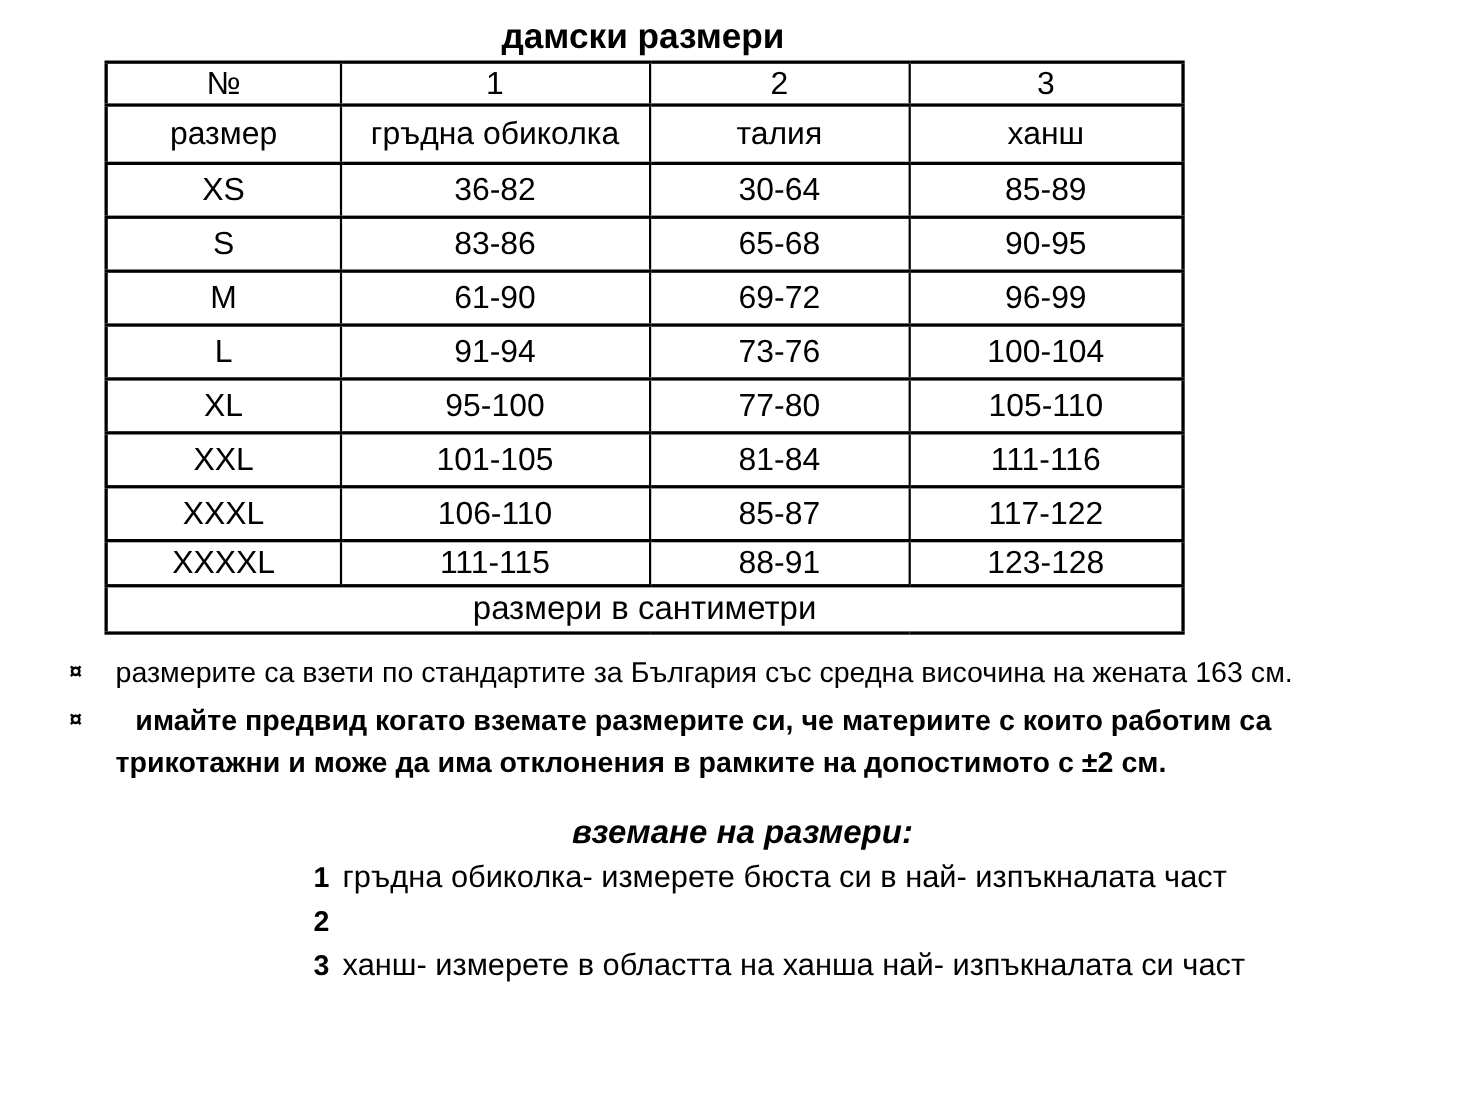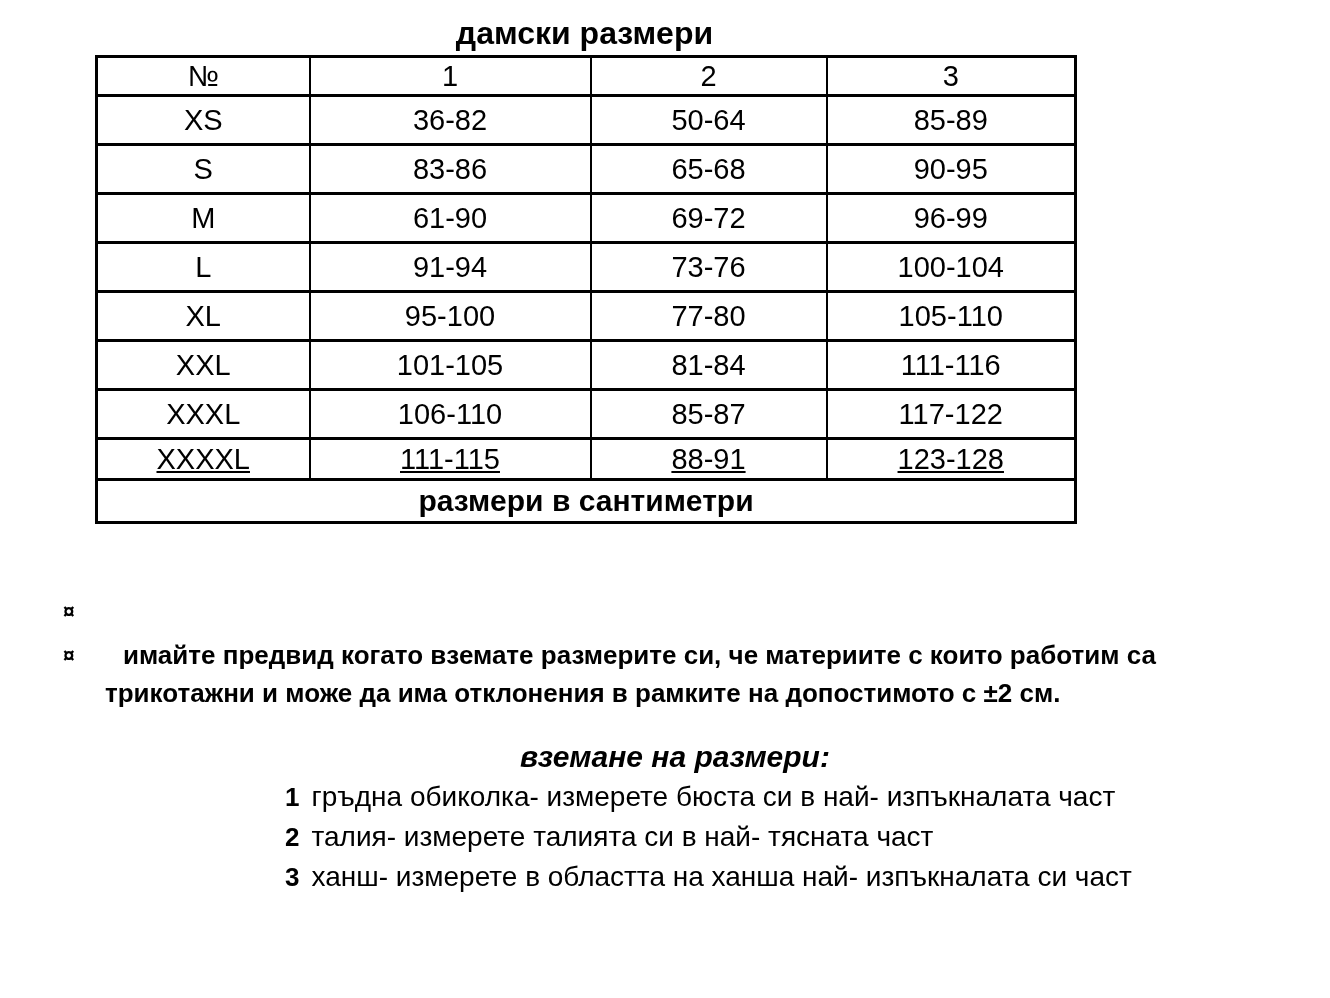--- a/index.html
+++ b/index.html
@@ -43,24 +43,24 @@
     text-align: center;
     vertical-align: middle;
     font-size: 29px;
     padding: 0;
     overflow: hidden;
     white-space: nowrap;
   }
   tr.r-head td    { height: 36px; }
   tr.r-subhead td { height: 50px; }
   tr.r-data td    { height: 46px; margin-top: 40px; }
-  tr.r-last td    { height: 38px; text-decoration: underline; }
+  tr.r-last td    { height: 38px; }
   tr.r-foot td {
     height: 40px;
-    font-weight: bold;
+    font-weight: normal;
     font-size: 30px;
   }
   .notes {
     position: absolute;
     left: 63px;
     top: 592px;
     width: 1204px;
     font-size: 26px;
     line-height: 38px;
   }
@@ -114,24 +114,30 @@
       <col style="width:236px">
       <col style="width:249px">
     </colgroup>
     <tbody>
       <tr class="r-head">
         <td>№</td>
         <td>1</td>
         <td>2</td>
         <td>3</td>
       </tr>
+      <tr class="r-subhead">
+        <td>размер</td>
+        <td>гръдна обиколка</td>
+        <td>талия</td>
+        <td>ханш</td>
+      </tr>
       <tr class="r-data">
         <td>XS</td>
         <td>36-82</td>
-        <td>50-64</td>
+        <td>30-64</td>
         <td>85-89</td>
       </tr>
       <tr class="r-data">
         <td>S</td>
         <td>83-86</td>
         <td>65-68</td>
         <td>90-95</td>
       </tr>
       <tr class="r-data">
         <td>M</td>
@@ -171,37 +177,37 @@
       </tr>
       <tr class="r-foot">
         <td colspan="4">размери в сантиметри</td>
       </tr>
     </tbody>
   </table>
 
   <div class="notes">
     <div class="note">
       <span class="bullet">¤</span>
+      <span class="note-text">размерите са взети по стандартите за България със средна височина на жената 163 см.</span>
     </div>
     <div class="note note-2">
       <span class="bullet">¤</span>
       <span class="note-text indent-first">имайте предвид когато вземате размерите си, че материите с които работим са трикотажни и може да има отклонения в рамките на допостимото с ±2 см.</span>
     </div>
   </div>
 
   <div class="measuring-heading">вземане на размери:</div>
 
   <div class="measuring-list">
     <div class="m-item">
       <span class="m-num">1</span>
       <span class="m-text">гръдна обиколка- измерете бюста си в най- изпъкналата част</span>
     </div>
     <div class="m-item">
       <span class="m-num">2</span>
-      <span class="m-text">талия- измерете талията си в най- тясната част</span>
     </div>
     <div class="m-item">
       <span class="m-num">3</span>
       <span class="m-text">ханш- измерете в областта на ханша най- изпъкналата си част</span>
     </div>
   </div>
 
 </div>
 
 </body></html>

